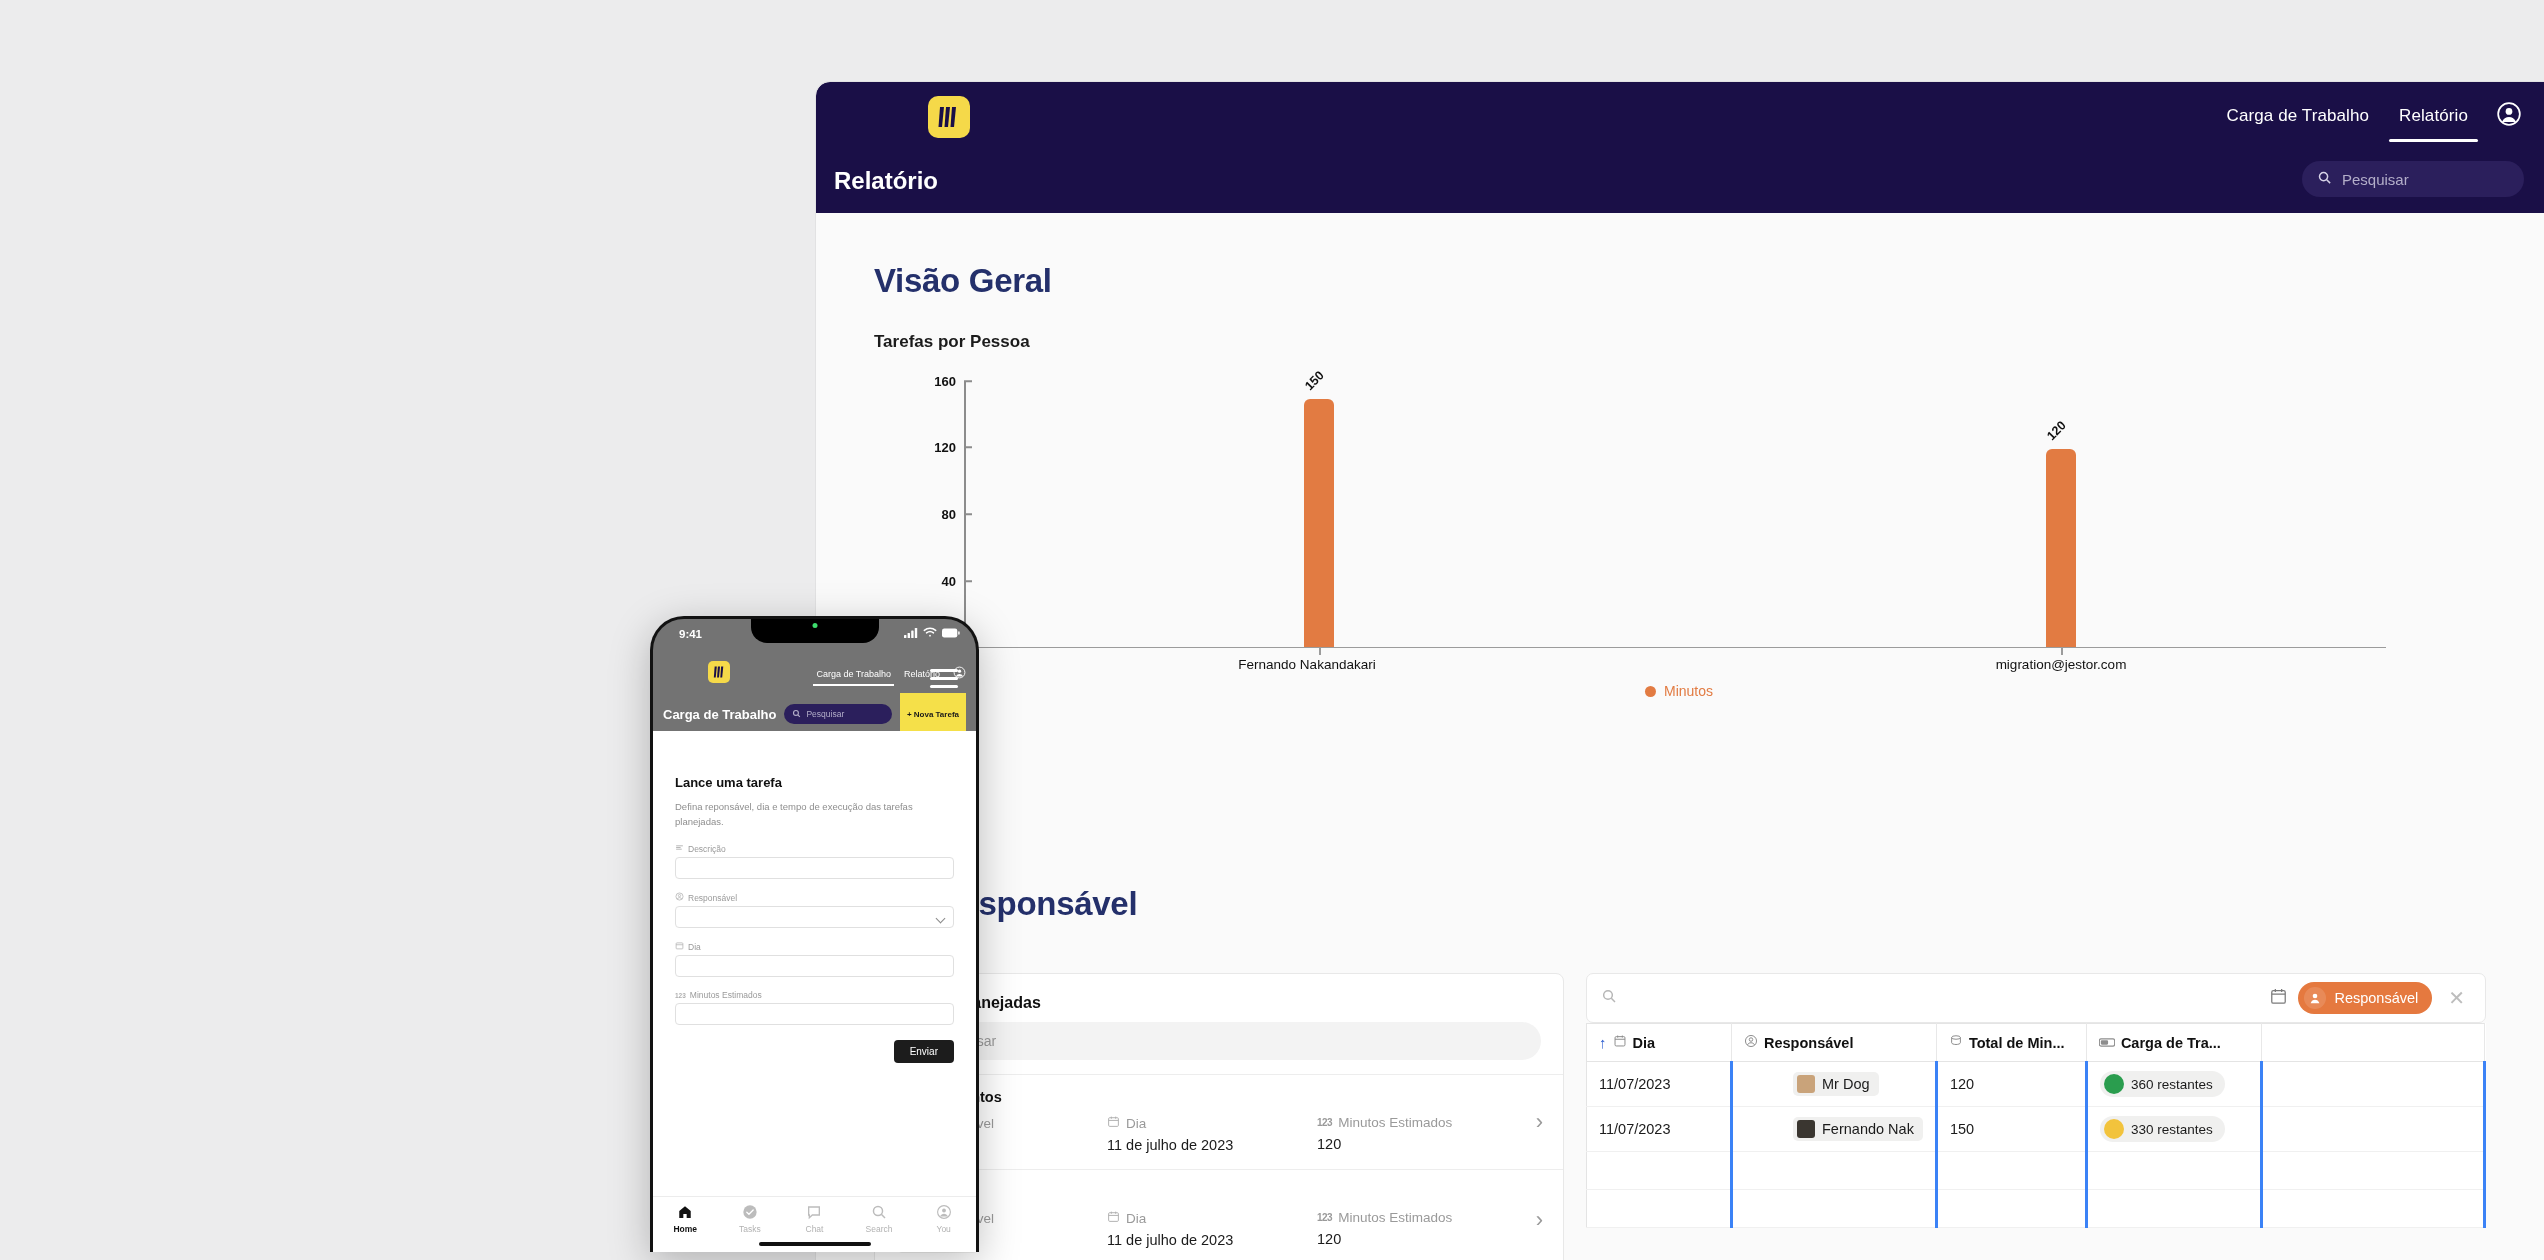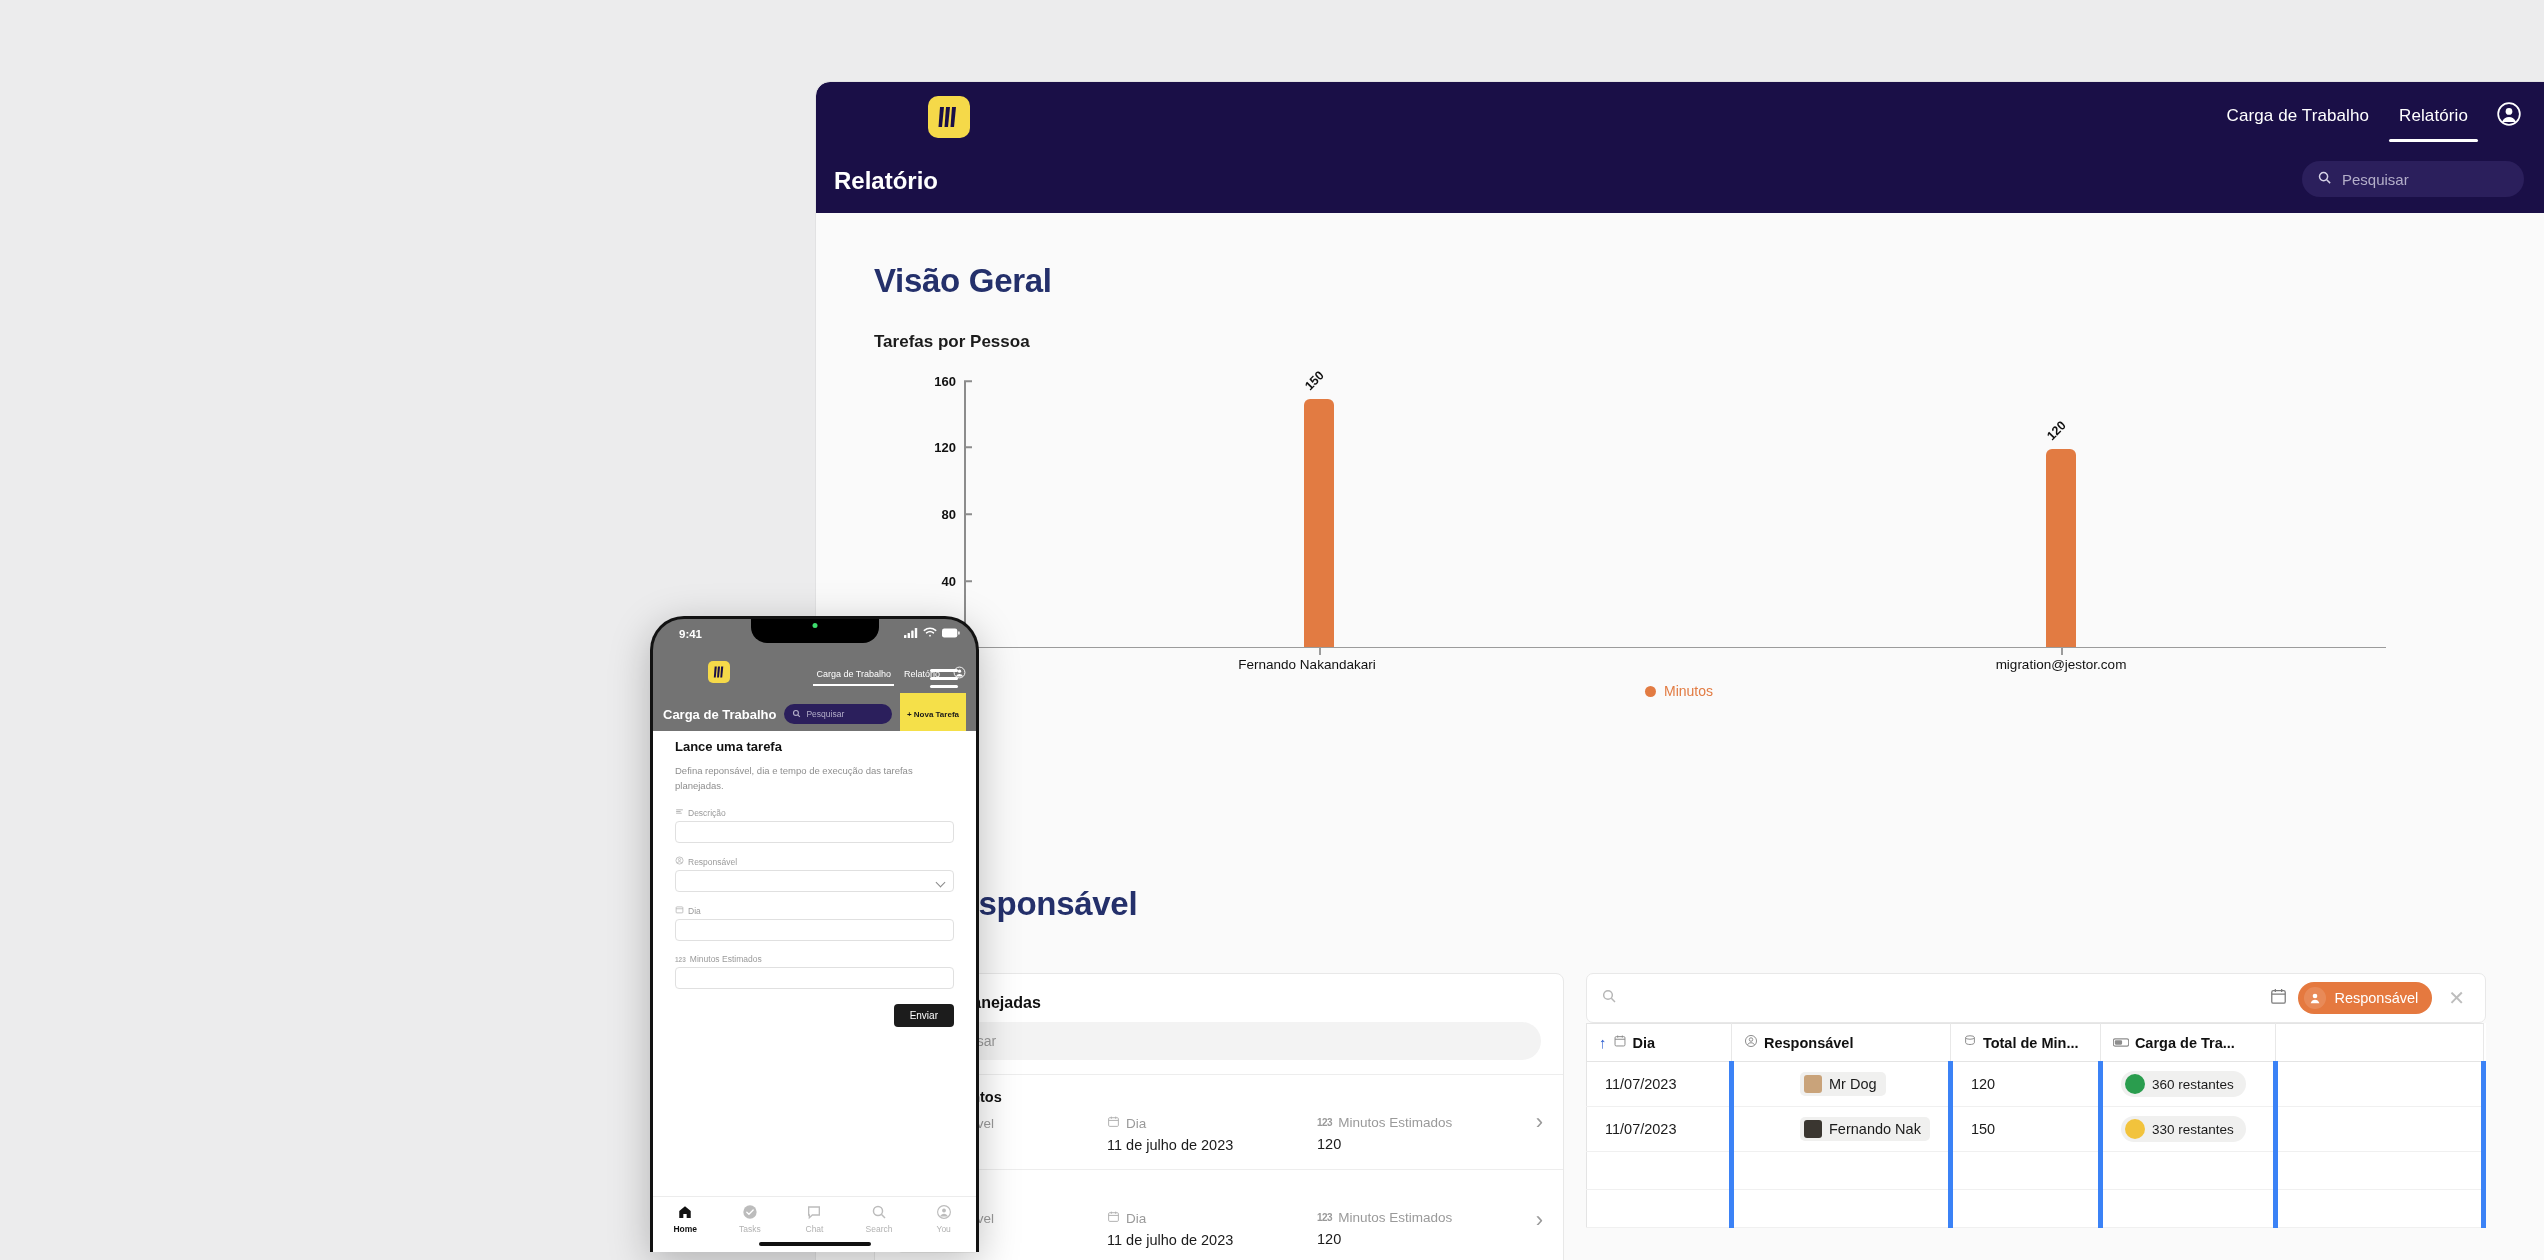--- a/index.html
+++ b/index.html
@@ -117,22 +117,22 @@
   .xbtn{ color:#bdbdbd; font-size:20px; padding:0 6px; }
   #table-caption{ font-size:16px; font-weight:700; color:#111; margin:26px 0 12px; }
   table{ width:100%; border-collapse:collapse; background:#fff; border:1px solid #e4e4e4; }
   th{
     text-align:left; font-size:14.5px; font-weight:700; color:#111;
     padding:10px 12px; border-right:1px solid #e8e8e8; border-bottom:1px solid #e4e4e4;
     white-space:nowrap;
   }
   th .thin{ display:flex; align-items:center; gap:6px; }
   td{
-    font-size:14.5px; color:#1b1b1b; padding:9px 18px;
-    border-right:5px solid #3b82f6; border-bottom:1px solid #f0f0f0; white-space:nowrap;
+    font-size:14.5px; color:#1b1b1b; padding:9px 12px;
+    border-right:3px solid #3b82f6; border-bottom:1px solid #f0f0f0; white-space:nowrap;
   }
   .cell-person{ display:inline-flex; align-items:center; gap:7px; background:#f0f0ef; border-radius:5px; padding:3px 9px 3px 4px;margin-left:48px; }
   .cell-person .pav{ width:18px; height:18px; border-radius:3px; background:#c9a37a; }
   .cell-person .pav.dark{ background:#3a3630; }
   .load-pill{
     display:inline-flex; align-items:center; gap:7px; background:#f0f0ef;
     border-radius:14px; padding:3px 12px 3px 4px; font-size:13.5px;
   }
   .load-pill .dot{ width:20px; height:20px; border-radius:50%; }
   .dot.green{ background:#2a9d4e; }
@@ -161,21 +161,21 @@
   #phone-nav{ position:relative; height:44px; }
   #phone-logo{ position:absolute; left:55px; top:8px; width:22px; height:22px; background:#f5d949; border-radius:5px; display:flex; align-items:center; justify-content:center; }
   #phone-nav-links{ position:absolute; right:10px; top:12px; display:flex; align-items:center; gap:13px; }
   #phone-nav-links .pl{ color:#fff; font-size:9px; position:relative; }
   #phone-nav-links .pl.active:after{ content:""; position:absolute; left:-3px; right:-3px; bottom:-7px; height:1.8px; background:#fff; }
   #phone-headrow{ position:relative; height:34px; display:flex; align-items:center; padding:0 10px; gap:8px; }
   #phone-headrow .t{ color:#fff; font-size:13px; font-weight:700; }
   #phone-search{ flex:1; height:20px; background:#2b1f5c; border-radius:10px; display:flex; align-items:center; gap:5px; padding:0 8px; color:#b3aec9; font-size:8.5px; }
   #phone-new{ background:#f5e049; color:#1a1a1a; font-size:8px; font-weight:700; border-radius:0; padding:17px 7px; white-space:nowrap; }
   #phone-body{ background:#fff; position:absolute; left:0; right:0; top:112px; bottom:0; }
-  #phone-form{ padding:8px 22px 0; }
+  #phone-form{ padding:16px 22px 0;margin-top:28px; }
   #phone-form h4{ font-size:13px; font-weight:700; color:#111; margin-bottom:10px; }
   #phone-form .desc{ font-size:9.5px; line-height:1.55; color:#8e8e8e; margin-bottom:14px; }
   .pf-label{ display:flex; align-items:center; gap:4px; font-size:8.5px; color:#9a9a9a; margin-bottom:3px; }
   .pf-input{ height:22px; border:1px solid #e0e0e0; border-radius:4px; background:#fff; margin-bottom:13px; position:relative; }
   .pf-input.select:after{
     content:""; position:absolute; right:9px; top:8px; width:6px; height:6px;
     border-right:1.4px solid #8a8a8a; border-bottom:1.4px solid #8a8a8a; transform:rotate(45deg);
   }
   #phone-submit{
     background:#1c1c1c; color:#fff; font-size:10px; border-radius:4px;

